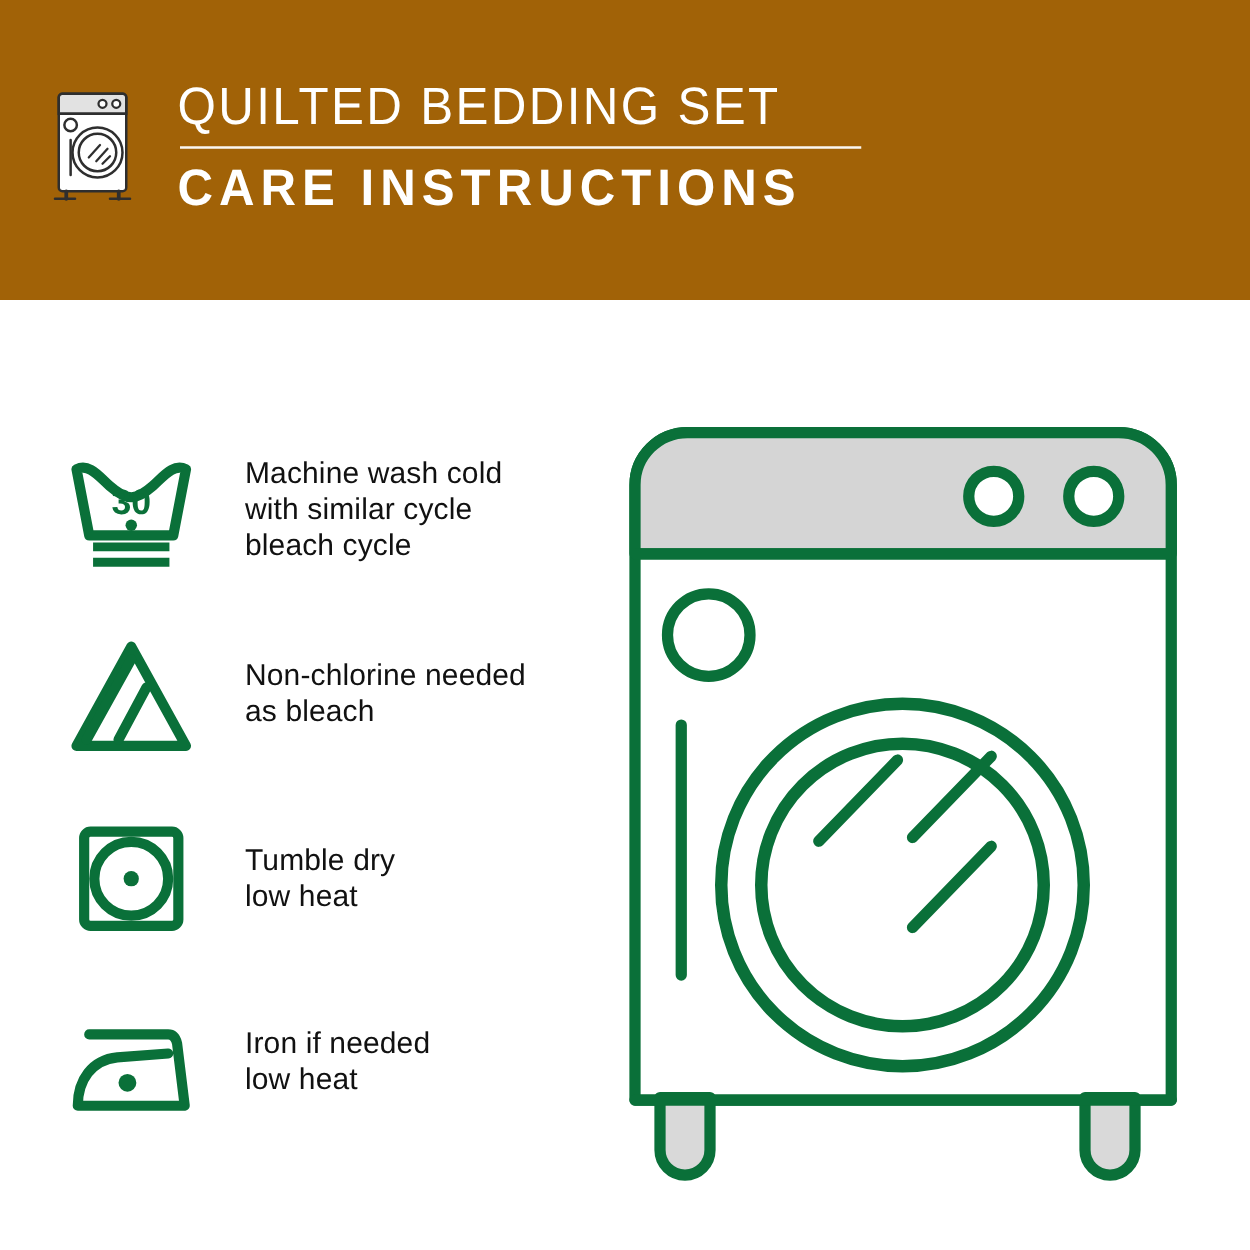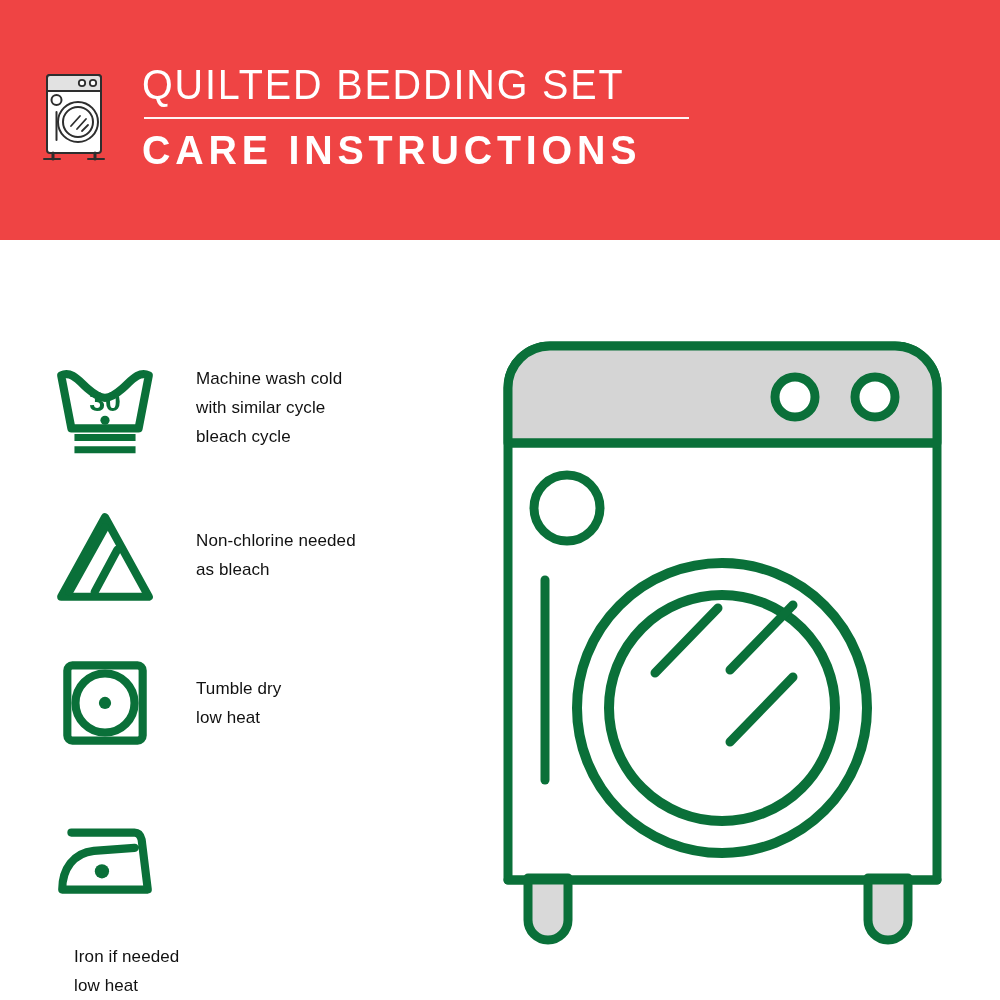--- a/index.html
+++ b/index.html
@@ -20,21 +20,21 @@
     background: #ffffff;
   }
 
   
   .header-band {
     position: absolute;
     left: 0;
     top: 0;
     width: 1000px;
     height: 240px;
-    background: #ef4444;
+    background: #a16207;
   }
   .header-inner {
     position: absolute;
     left: 40px;
     top: 62px;
     display: flex;
     align-items: flex-start;
   }
   .header-logo {
     width: 76px;
@@ -83,35 +83,34 @@
     width: 440px;
   }
   .care-row {
     display: flex;
     align-items: flex-start;
     margin-bottom: 30px;
     height: 118px;
   }
   .care-row:last-child {
     margin-bottom: 0;
-    flex-direction: column;
   }
   .care-symbol {
     width: 122px;
     flex: 0 0 122px;
     display: flex;
     align-items: center;
     justify-content: center;
     height: 112px;
   }
   .care-text {
     margin-left: 30px;
     color: #111111;
     font-family: "Liberation Sans", sans-serif;
-    font-size: 17px;
+    font-size: 24px;
     font-weight: 400;
     line-height: 29px;
     letter-spacing: 0.1px;
     padding-top: 2px;
   }
   .care-text .line {
     display: block;
     white-space: nowrap;
   }
   .row-wash   .care-text { padding-top: 12px; }

